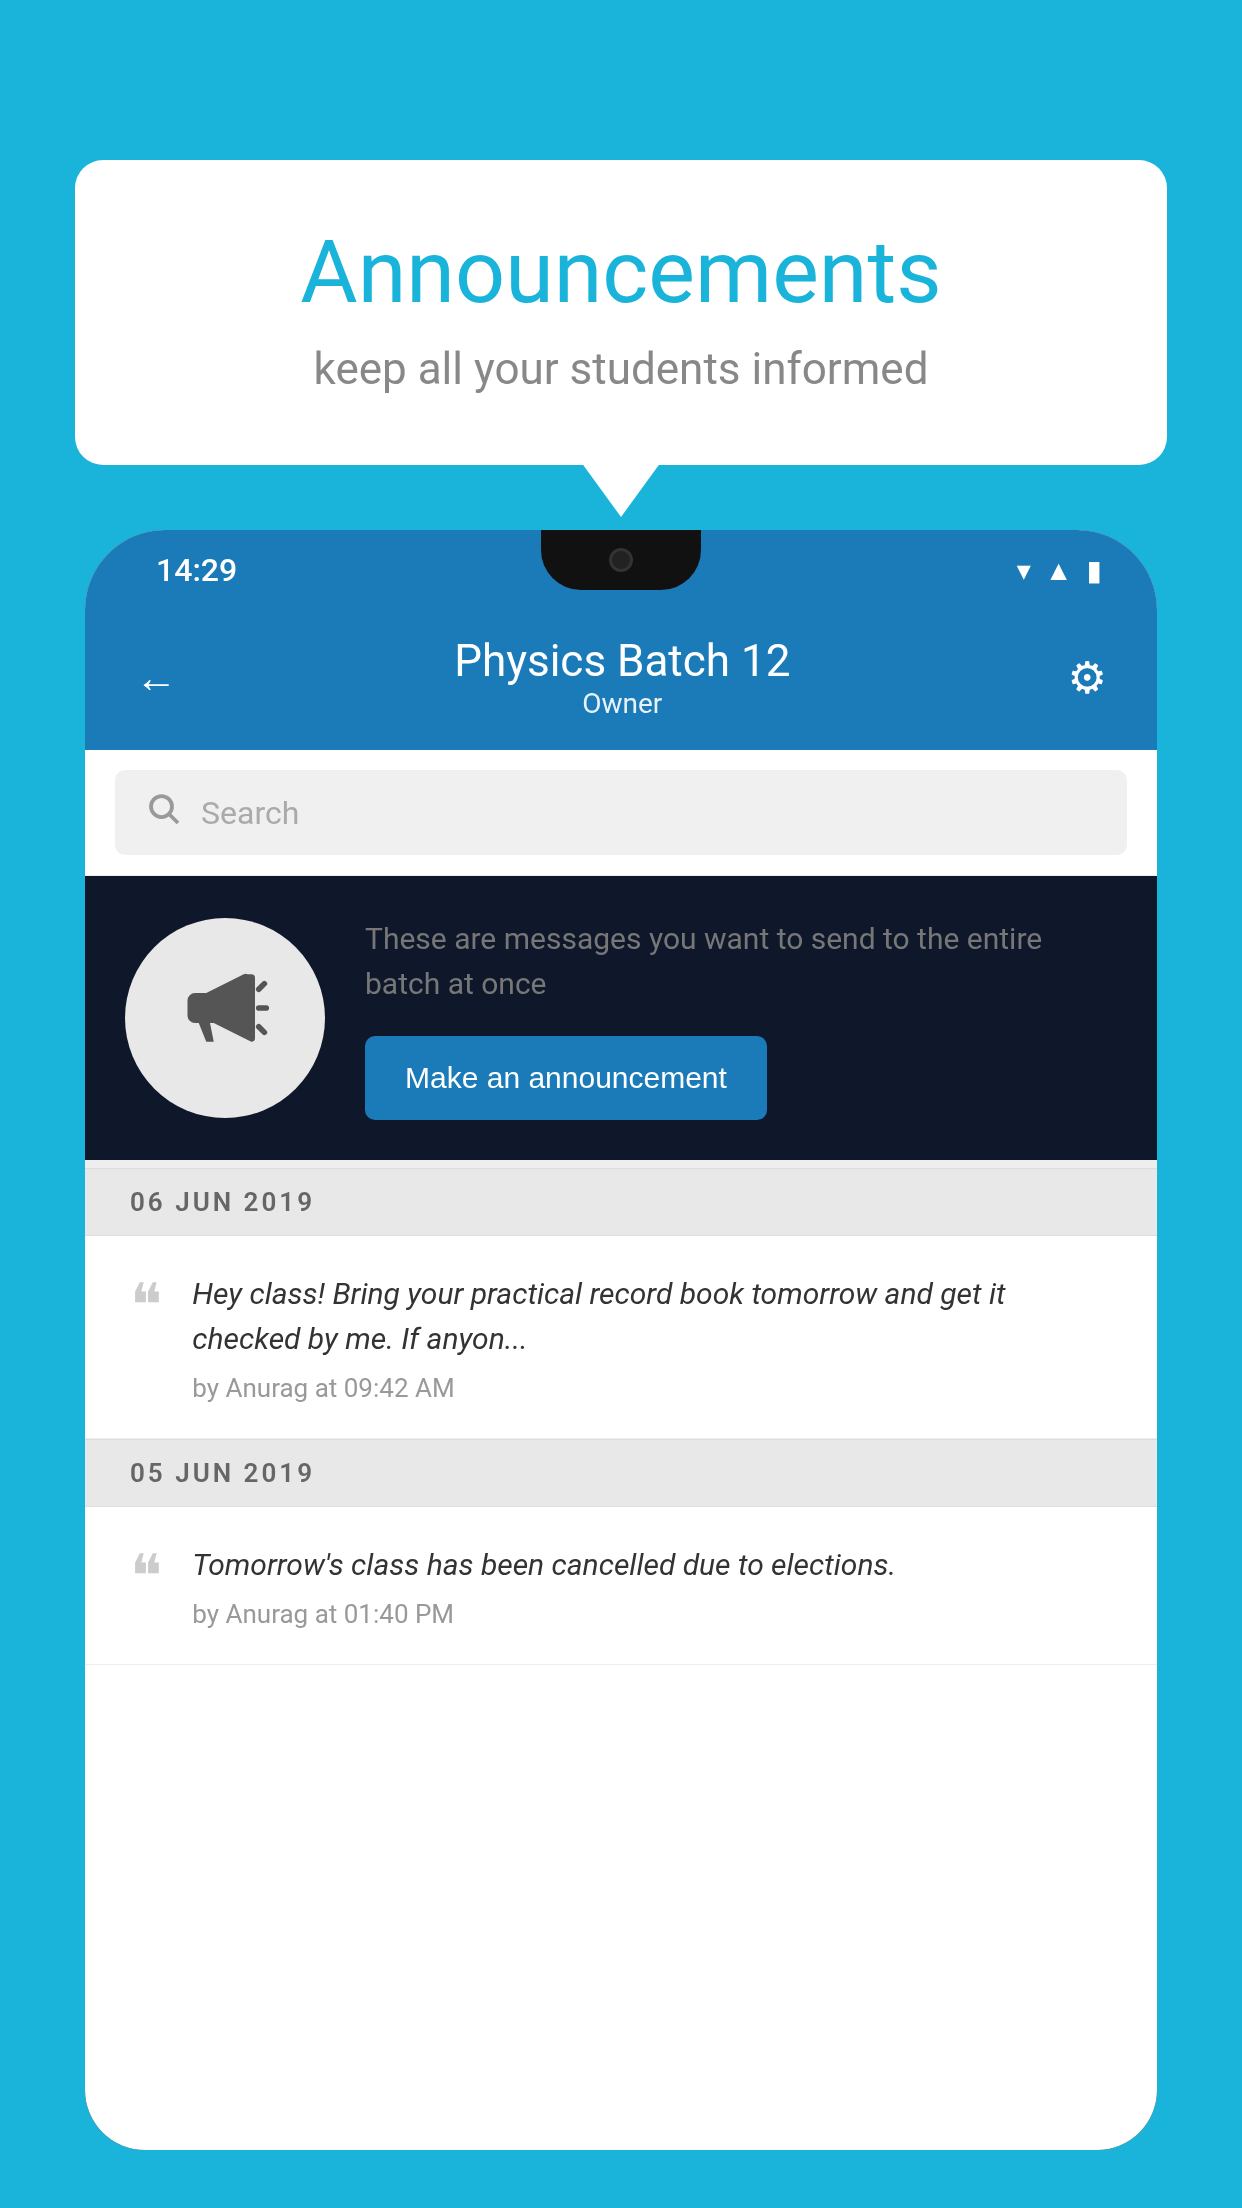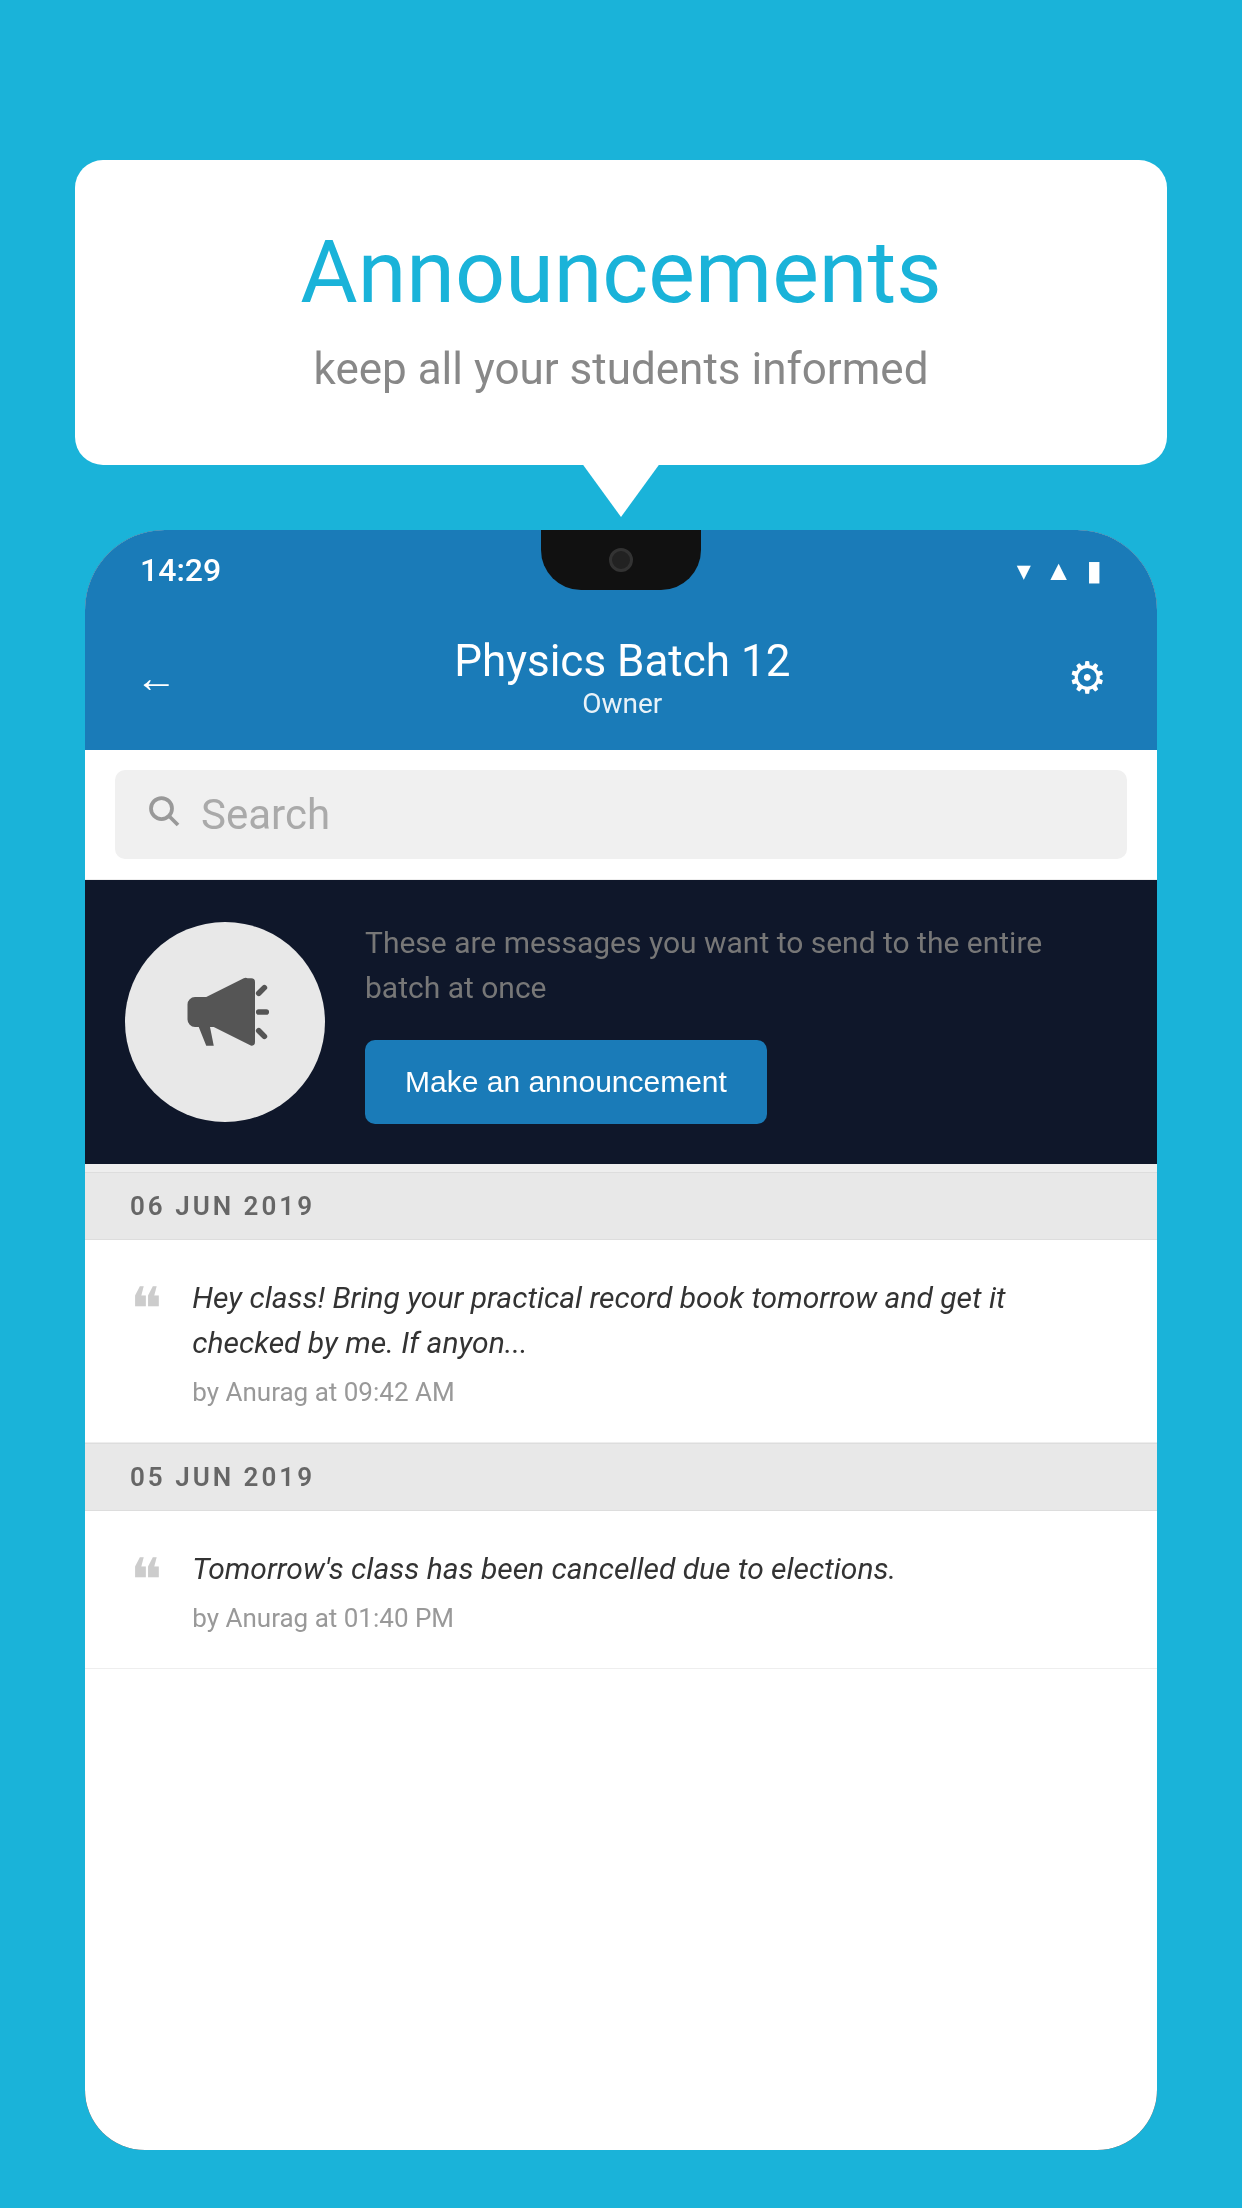--- a/index.html
+++ b/index.html
@@ -82,20 +82,21 @@
       align-items: center;
       justify-content: space-between;
       padding: 0 55px;
       position: relative;
     }
 
     .status-time {
       color: white;
       font-size: 32px;
       font-weight: 500;
+      margin-left: 16px;
     }
 
     .status-icons {
       display: flex;
       align-items: center;
       gap: 14px;
     }
 
     .status-icon {
       color: white;
@@ -217,21 +218,21 @@
       align-items: center;
       gap: 20px;
     }
 
     .search-icon-svg {
       color: #999;
       font-size: 36px;
     }
 
     .search-text {
-      font-size: 42px;
+      font-size: 32px;
       color: #aaa;
     }
 
     
     .announcement-promo {
       background: #0f172a;
       padding: 40px 40px;
       display: flex;
       align-items: center;
       gap: 40px;

